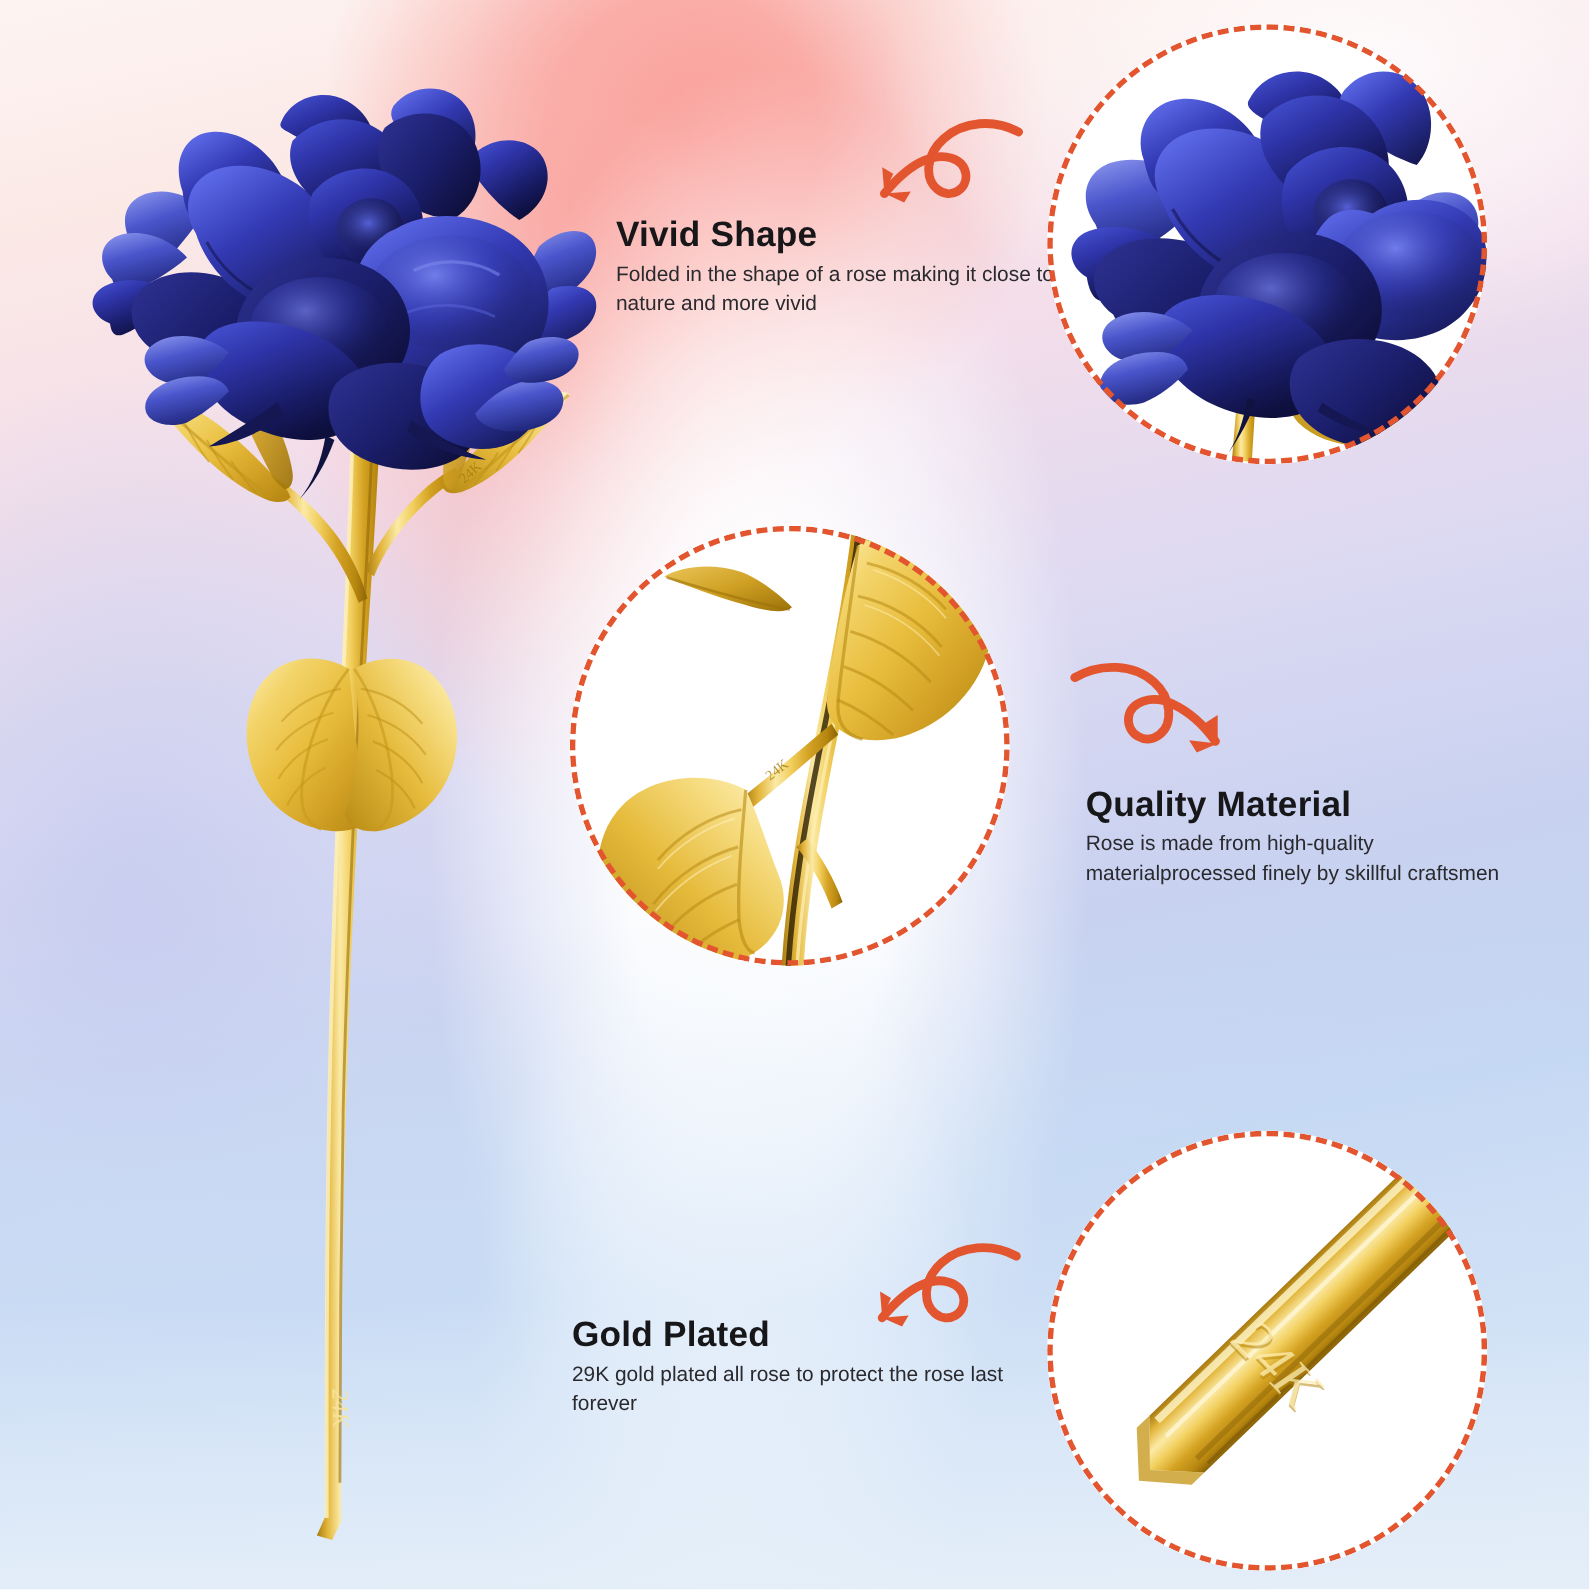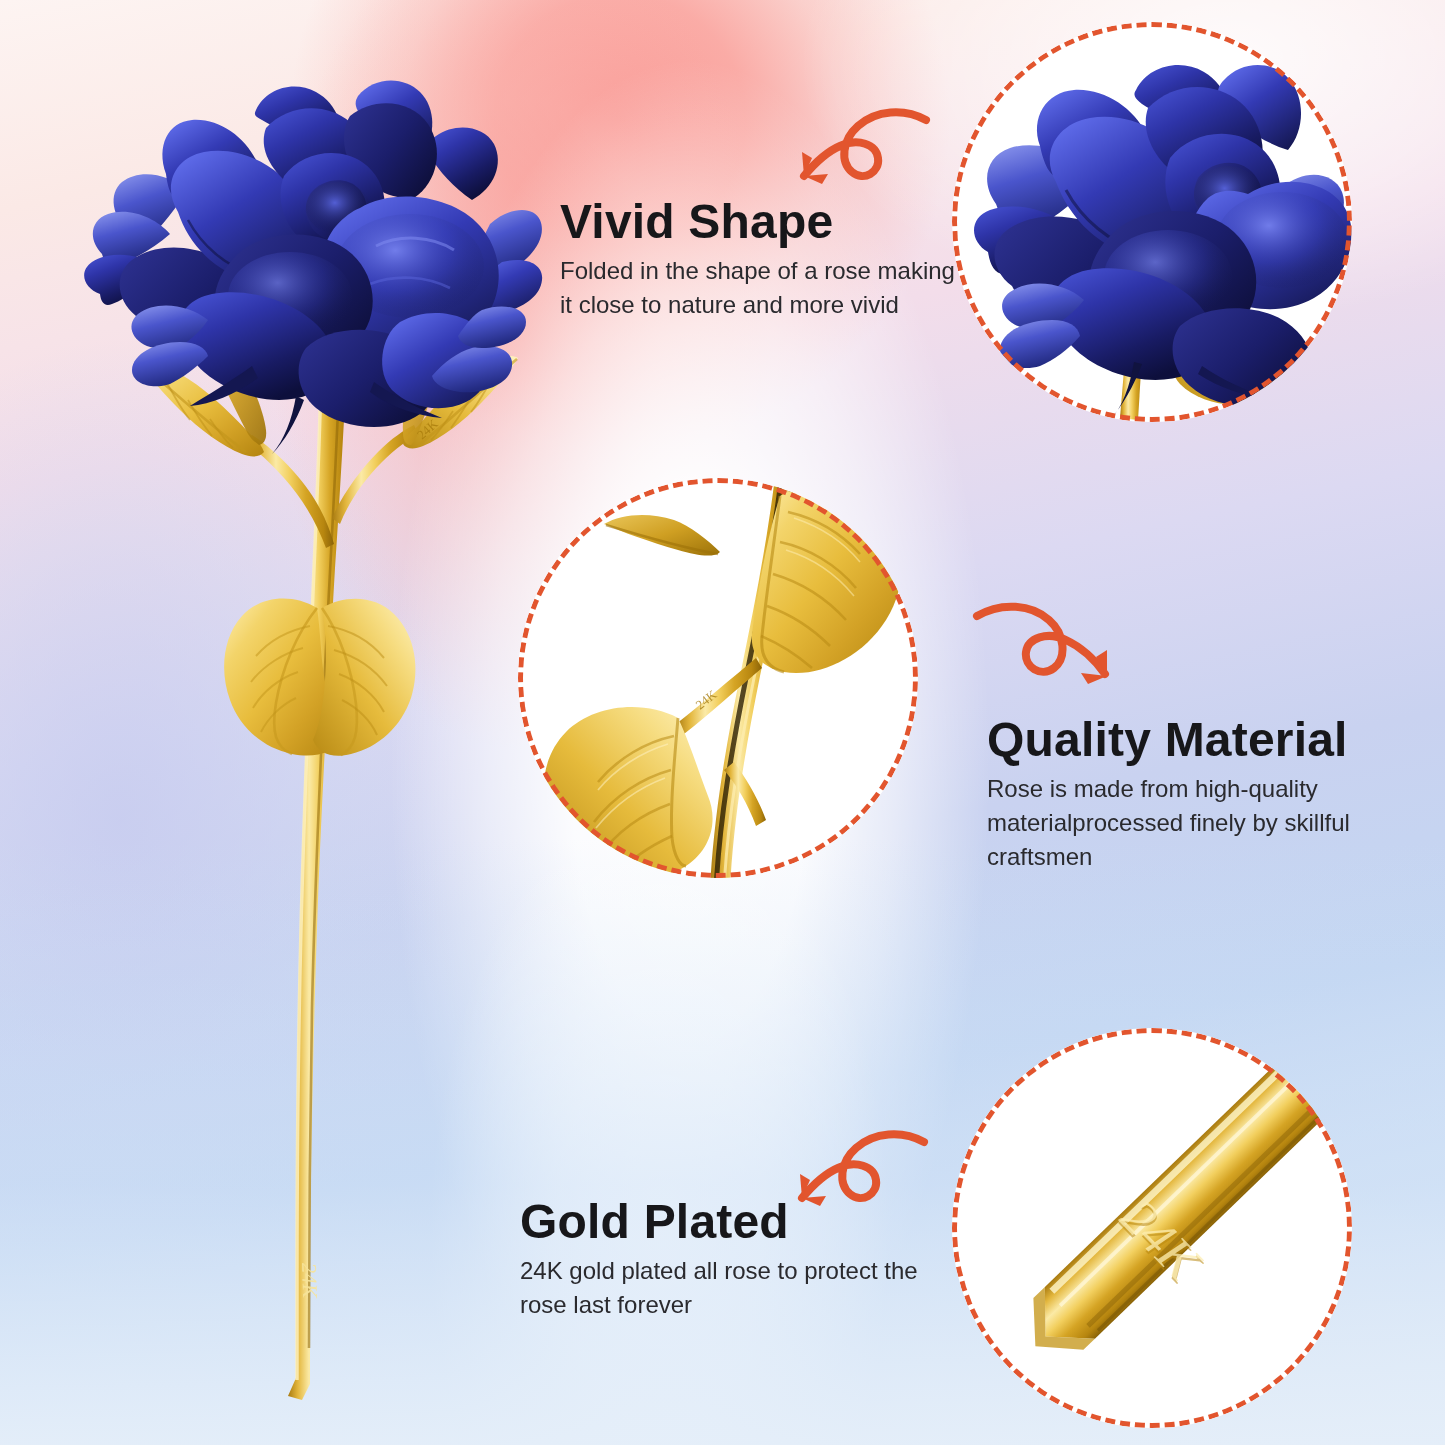--- a/index.html
+++ b/index.html
@@ -72,29 +72,29 @@
     background:radial-gradient(ellipse 340px 480px at 120px 820px,
       rgba(197,203,239,.75) 0%,
       rgba(200,212,242,.35) 60%,
       rgba(210,225,245,0) 100%);
   }
 
   
   .feat{position:absolute;}
   .feat h2{
     margin:0 0 6px 0;
-    font-size:48px;
+    font-size:32px;
     font-weight:bold;
     color:#17171a;
     letter-spacing:.2px;
     line-height:1.08;
   }
   .feat p{
     margin:0;
-    font-size:24px;
+    font-size:19px;
     line-height:1.42;
     color:#2a2a2e;
     font-weight:400;
   }
   #feat-vivid{left:560px;top:196px;width:400px;}
   #feat-quality{left:987px;top:714px;width:410px;}
   #feat-gold{left:520px;top:1196px;width:450px;}
 
   
   .callout{
@@ -567,16 +567,16 @@
     <p>Folded in the shape of a rose making it close to nature and more vivid</p>
   </div>
 
   <div class="feat" id="feat-quality">
     <h2>Quality Material</h2>
     <p>Rose is made from high-quality materialprocessed finely by skillful craftsmen</p>
   </div>
 
   <div class="feat" id="feat-gold">
     <h2>Gold Plated</h2>
-    <p>24K gold plated all rose to protect the rose last forever</p>
+    <p>29K gold plated all rose to protect the rose last forever</p>
   </div>
 
 </div>
 
 </body></html>

